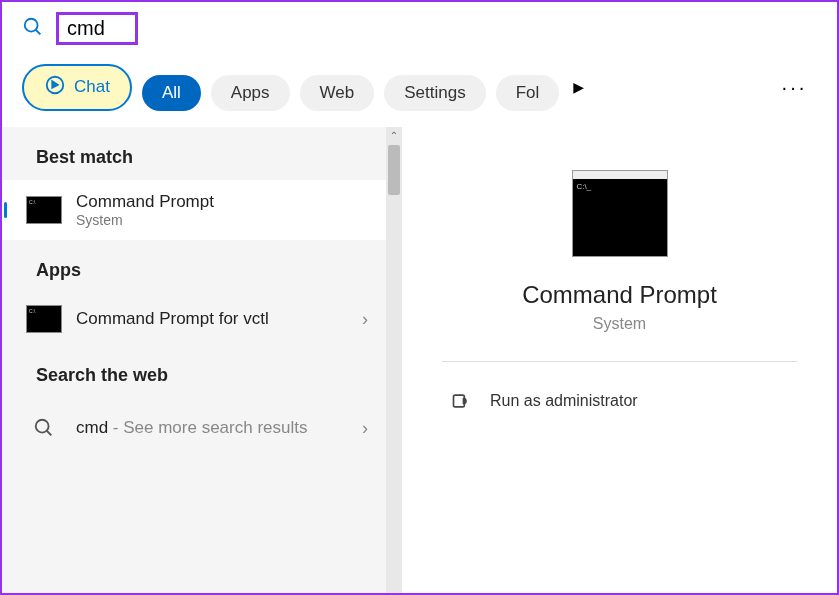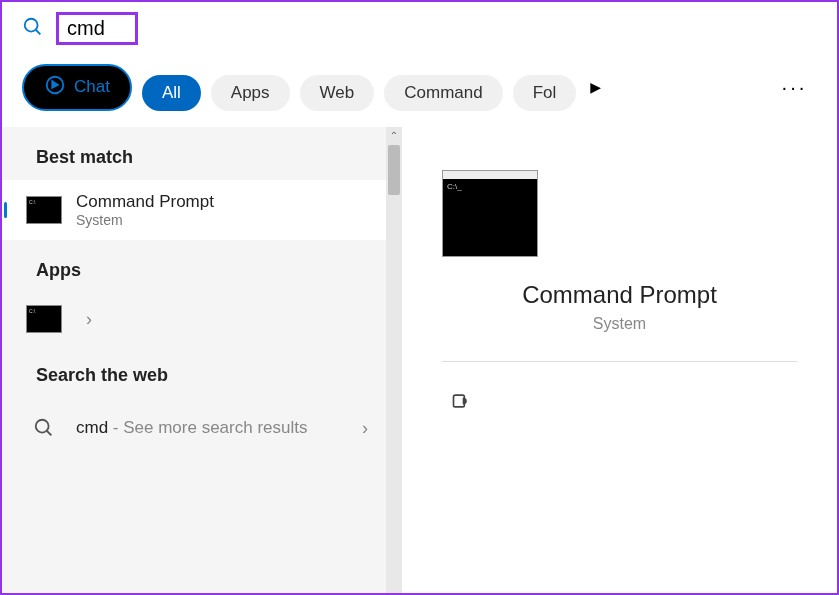--- a/index.html
+++ b/index.html
@@ -4,21 +4,21 @@
   <style>
     * { margin: 0; padding: 0; box-sizing: border-box; font-family: 'Segoe UI', sans-serif; }
     body { width: 839px; height: 595px; background: #fff; border: 2px solid #9333ea; overflow: hidden; }
     
     .search-bar { display: flex; align-items: center; padding: 10px 20px; gap: 12px; }
     .search-icon { color: #0078d4; }
     .search-input-wrap { border: 3px solid #9333ea; padding: 2px 8px; }
     .search-input { border: none; outline: none; font-size: 20px; width: 60px; }
     
     .filter-row { display: flex; align-items: center; gap: 10px; padding: 8px 20px 16px; }
-    .chat-btn { display: flex; align-items: center; gap: 8px; padding: 8px 20px; border: 2px solid #0078d4; border-radius: 24px; background: #000000; color: #0078d4; font-size: 17px; cursor: pointer; }
+    .chat-btn { display: flex; align-items: center; gap: 8px; padding: 8px 20px; border: 2px solid #0078d4; border-radius: 24px; background: #fef9c3; color: #0078d4; font-size: 17px; cursor: pointer; }
     .pill { padding: 8px 20px; border-radius: 24px; font-size: 17px; cursor: pointer; border: none; margin-top: 12px; }
     .pill.active { background: #0067c0; color: #fff; }
     .pill.inactive { background: #f0f0f0; color: #333; }
     .more-btn { margin-left: auto; font-size: 20px; cursor: pointer; letter-spacing: 2px; padding: 0 10px; }
     .play-icon { font-size: 14px; margin-left: 4px; }
     
     .content { display: flex; height: calc(100% - 120px); }
     .left-pane { width: 400px; background: #f5f5f5; overflow: hidden; position: relative; }
     .scrollbar-track { position: absolute; right: 0; top: 0; width: 16px; height: 100%; background: #e8e8e8; }
     .scrollbar-up { position: absolute; right: 0; top: 0; width: 16px; height: 16px; display: flex; align-items: center; justify-content: center; font-size: 10px; color: #666; }
@@ -32,21 +32,21 @@
     .result-icon-inner { color: #ccc; font-size: 5px; }
     .web-icon { width: 36px; height: 36px; display: flex; align-items: center; justify-content: center; flex-shrink: 0; }
     .result-text { flex: 1; }
     .result-title { font-size: 17px; color: #222; }
     .result-sub { font-size: 14px; color: #777; }
     .result-inline { font-size: 17px; color: #222; text-align: right; }
     .result-inline .grey { color: #888; }
     .chevron { color: #888; font-size: 18px; padding: 0 10px; }
     
     .right-pane { flex: 1; padding: 30px 40px; }
-    .preview-icon-wrap { display: flex; justify-content: flex-start; margin: 20px 0; }
+    .preview-icon-wrap { display: flex; justify-content: center; margin: 20px 0; }
     .preview-icon { width: 96px; height: 80px; background: #000; border: 1px solid #999; position: relative; }
     .preview-icon::before { content: ''; position: absolute; top: -8px; left: -1px; right: -1px; height: 8px; background: #eee; border: 1px solid #999; border-bottom: none; }
     .preview-icon-text { color: #ccc; font-size: 8px; padding: 4px; }
     .preview-title { text-align: center; font-size: 24px; font-weight: 400; color: #222; margin-top: 24px; }
     .preview-sub { text-align: center; font-size: 16px; color: #888; margin-top: 6px; }
     .divider { border: none; border-top: 1px solid #ddd; margin: 28px 0 16px; }
     .action-item { display: flex; align-items: center; gap: 18px; padding: 12px 8px; cursor: pointer; font-size: 16px; color: #333; }
     .action-icon { width: 22px; height: 22px; display: flex; align-items: center; justify-content: center; }
   </style>
 </head>
@@ -70,21 +70,21 @@
       <svg width="22" height="22" viewBox="0 0 24 24" fill="none" stroke="#0078d4" stroke-width="2">
           <circle cx="12" cy="12" r="9"></circle>
           <path d="M9 8 L9 15 L15 12 Z" fill="#0078d4"></path>
         </svg>
     </span>
     <span>Chat</span>
   </button>
   <button class="pill active">All</button>
   <button class="pill inactive">Apps</button>
   <button class="pill inactive">Web</button>
-  <button class="pill inactive">Command</button>
+  <button class="pill inactive">Settings</button>
   <button class="pill inactive">Fol</button>
   <span class="play-icon">▶</span>
   <span class="more-btn">···</span>
 </div>
 
 <div class="content">
   <div class="left-pane">
     <div class="section-header">Best match</div>
     <div class="result-item selected">
       <div class="result-icon">
@@ -94,20 +94,23 @@
         <div class="result-title">Command Prompt</div>
         <div class="result-sub">System</div>
       </div>
     </div>
 
     <div class="section-header">Apps</div>
     <div class="result-item">
       <div class="result-icon">
           <span class="result-icon-inner">C:\</span>
         </div>
+      <div class="result-text">
+        <div class="result-title">Command Prompt for vctl</div>
+      </div>
       <span class="chevron">›</span>
     </div>
 
     <div class="section-header">Search the web</div>
     <div class="result-item">
       <div class="web-icon">
         <svg width="22" height="22" viewBox="0 0 24 24" fill="none" stroke="#555" stroke-width="2">
             <circle cx="10" cy="10" r="7"></circle>
             <line x1="20" y1="20" x2="15" y2="15"></line>
           </svg>
@@ -134,15 +137,16 @@
     <div class="preview-sub">System</div>
     <hr class="divider">
 
     <div class="action-item">
       <span class="action-icon">
         <svg width="20" height="20" viewBox="0 0 24 24" fill="none" stroke="#444" stroke-width="2">
             <rect x="3" y="5" width="13" height="14" rx="2"></rect>
             <path d="M15 12 L15 9 Q18 9 18 12 Q18 15 15 15 Z" fill="#444"></path>
           </svg>
       </span>
+      <span>Run as administrator</span>
     </div>
   </div>
 </div>
 
 </body></html>

